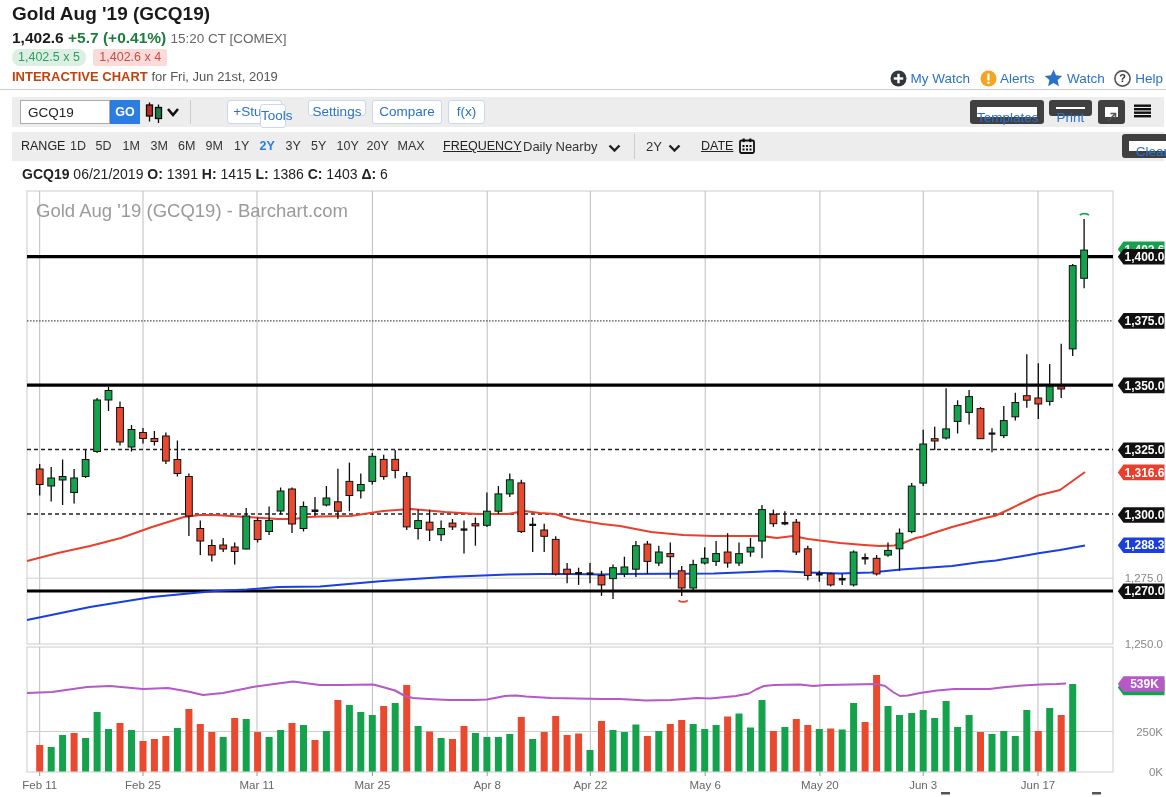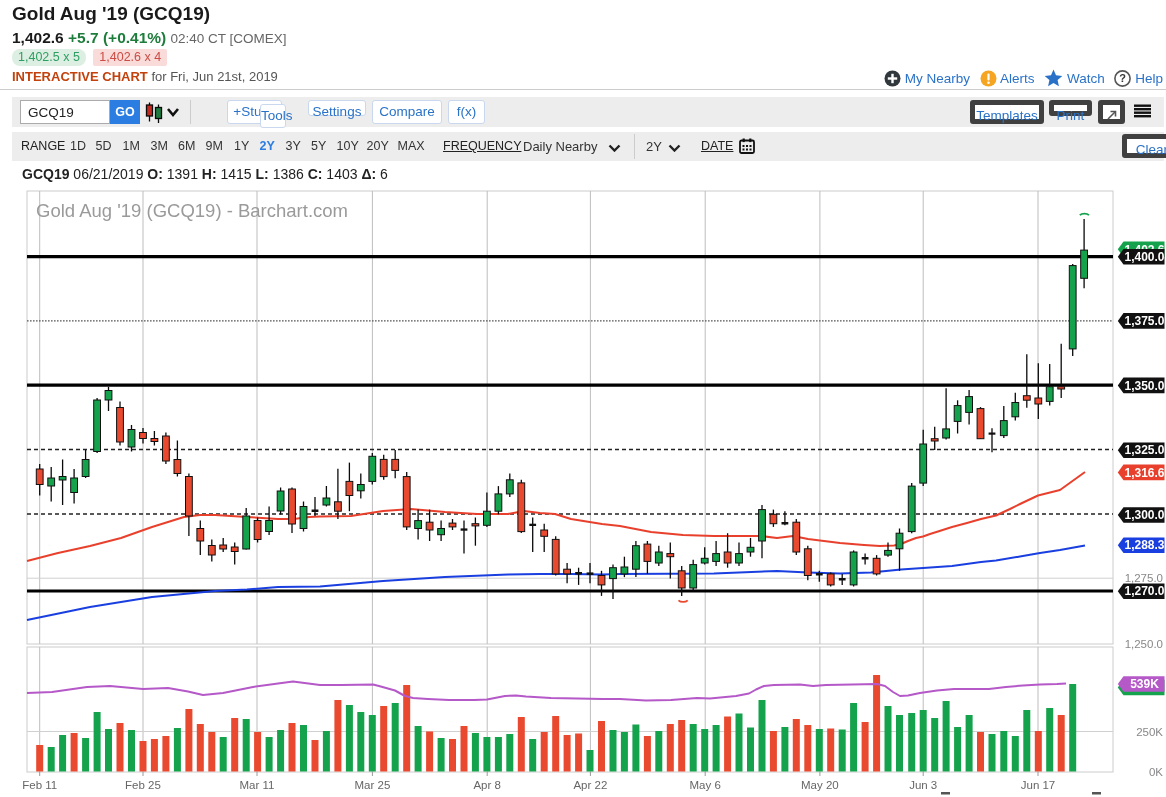--- a/index.html
+++ b/index.html
@@ -2,45 +2,45 @@
 <html><head>
 <meta charset="utf-8">
 <title>Gold Aug '19 (GCQ19)</title>
 <style>
 * { margin:0; padding:0; box-sizing:border-box; }
 body { width:1166px; height:797px; position:relative; background:#fff;
        font-family:"Liberation Sans", sans-serif; overflow:hidden; }
 .abs { position:absolute; }
 .btn { position:absolute; background:#fff; border:1px solid #c9d8ef; border-radius:3px;
        color:#2a72c8; font-size:13.5px; text-align:center; }
-.gbtn { position:absolute; background:#fff; border:5px solid #404040; border-radius:3px;
+.gbtn { position:absolute; background:#fff; border:7px solid #404040; border-radius:3px;
        color:#2a72c8; font-size:13.5px; text-align:center; }
 .rlink { color:#333; font-size:12.5px; }
 </style>
 </head>
 <body>
 
 <div class="abs" style="left:12px;top:3px;font-size:19px;font-weight:bold;color:#1a1a1a;">Gold Aug '19 (GCQ19)</div>
 <div class="abs" style="left:12px;top:29px;font-size:15.5px;color:#1a1a1a;">
   <b>1,402.6</b> <b style="color:#1e7d3c;">+5.7 (+0.41%)</b>
-  <span style="font-size:13.5px;color:#666;">02:40 CT [COMEX]</span>
+  <span style="font-size:13.5px;color:#666;">15:20 CT [COMEX]</span>
 </div>
 <div class="abs" style="left:12px;top:50px;font-size:12.5px;">
   <span style="background:#dcefe2;color:#2f9e63;padding:1px 6px 2px;border-radius:8px;">1,402.5 x 5</span>
   <span style="background:#f9dcda;color:#cc4b44;padding:1px 6px 2px;border-radius:2px;margin-left:4px;">1,402.6 x 4</span>
 </div>
 <div class="abs" style="left:12px;top:69px;font-size:13px;color:#555;"><b style="color:#c2410c;">INTERACTIVE CHART</b> for Fri, Jun 21st, 2019</div>
 
 <div class="abs" style="right:3px;top:69px;font-size:13.5px;color:#2a72c8;white-space:nowrap;text-align:right;">
   <svg width="17" height="17" viewBox="0 0 17 17" style="vertical-align:-4px;">
       <circle cx="8.5" cy="8.5" r="8" fill="#30383d"></circle>
       <rect x="7.3" y="3.8" width="2.4" height="9.4" fill="#fff"></rect>
       <rect x="3.8" y="7.3" width="9.4" height="2.4" fill="#fff"></rect>
     </svg>
-  <span>My Nearby</span>
+  <span>My Watch</span>
   <svg width="17" height="17" viewBox="0 0 17 17" style="vertical-align:-4px;margin-left:6px;">
       <circle cx="8.5" cy="8.5" r="8" fill="#f5a522"></circle>
       <rect x="7.4" y="3.5" width="2.2" height="7" rx="1" fill="#fff"></rect>
       <circle cx="8.5" cy="12.7" r="1.3" fill="#fff"></circle>
     </svg>
   <span>Alerts</span>
   <svg width="19" height="18" viewBox="0 0 19 18" style="vertical-align:-4px;margin-left:6px;">
       <path d="M9.5 0.6 L12 6.3 L18.3 6.9 L13.6 11.1 L14.9 17.2 L9.5 14 L4.1 17.2 L5.4 11.1 L0.7 6.9 L7 6.3 Z" fill="#2a72c8"></path>
     </svg>
   <span>Watch</span>

